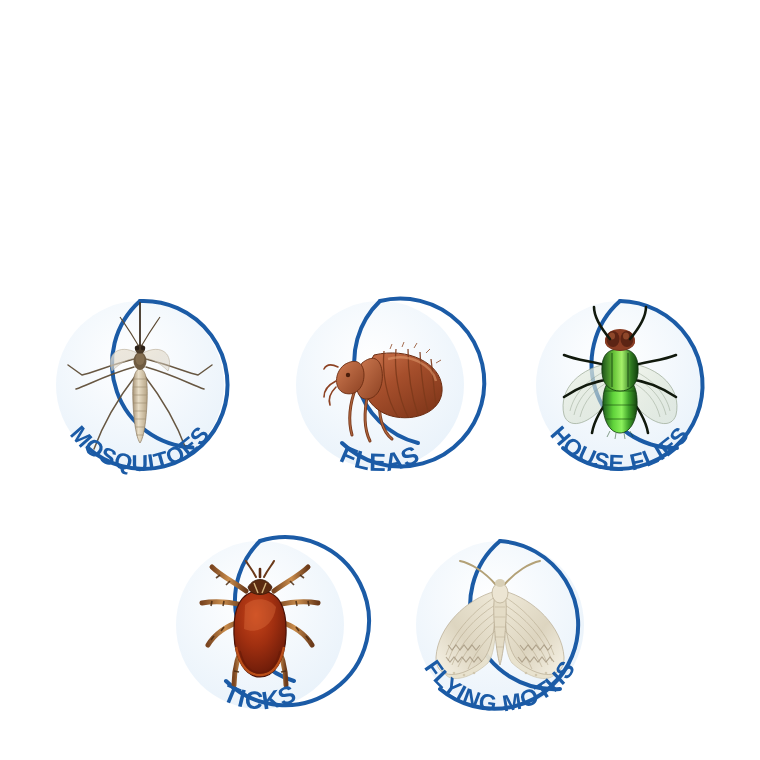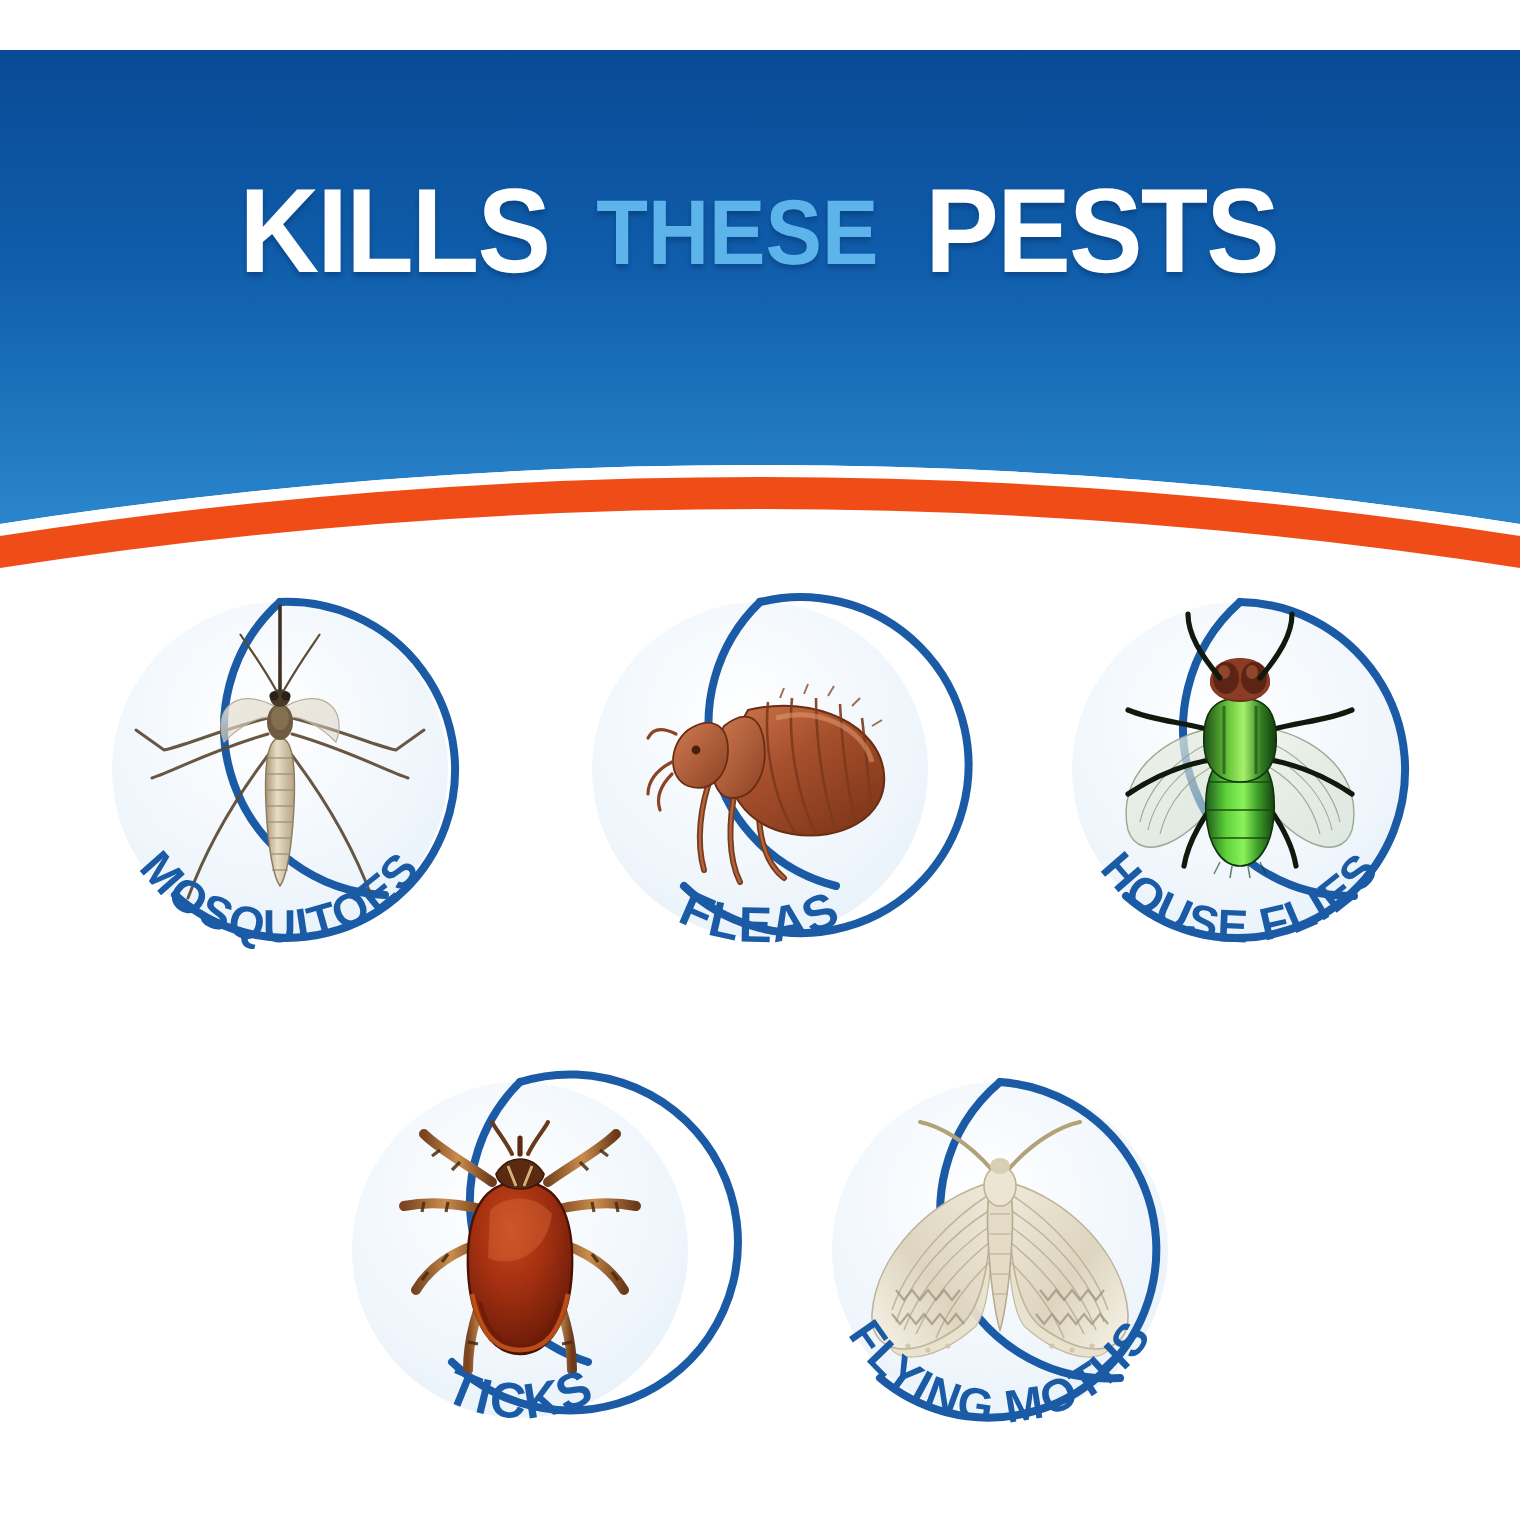--- a/index.html
+++ b/index.html
@@ -59,41 +59,20 @@
     font-weight:bold;
     fill:#1b5ba6;
     letter-spacing:1px;
   }
 </style>
 </head>
 <body>
 
 <div id="stage">
 
-  <div class="header">
-    <svg width="760" height="300" viewBox="0 0 760 300">
-      <defs>
-        <linearGradient id="hdrGrad" x1="0" y1="0" x2="0" y2="1">
-          <stop offset="0%" stop-color="#0a4a95"></stop>
-          <stop offset="45%" stop-color="#0f5dab"></stop>
-          <stop offset="100%" stop-color="#2a86cc"></stop>
-        </linearGradient>
-      </defs>
-
-      <path d="M0,25 L760,25 L760,262 Q380,203 0,262 Z" fill="url(#hdrGrad)"></path>
-
-      <path d="M0,262 Q380,203 760,262 L760,270 Q380,211 0,270 Z" fill="#ffffff"></path>
-
-      <path d="M0,268 Q380,209 760,268 L760,284 Q380,225 0,284 Z" fill="#f04c18"></path>
-    </svg>
-
-    <div class="title-wrap">
-      <span class="t-main">KILLS</span><span class="t-mid">THESE</span><span class="t-main">PESTS</span>
-    </div>
-  </div>
 
   <div class="badge" style="left:40px;top:285px;">
     <svg width="200" height="220" viewBox="0 0 200 220">
       <defs>
         <radialGradient id="bgM" cx="45%" cy="35%" r="75%">
           <stop offset="0%" stop-color="#ffffff"></stop>
           <stop offset="100%" stop-color="#e7f1fa"></stop>
         </radialGradient>
         <linearGradient id="mosqBody" x1="0" y1="0" x2="1" y2="0">
           <stop offset="0%" stop-color="#a79477"></stop>

